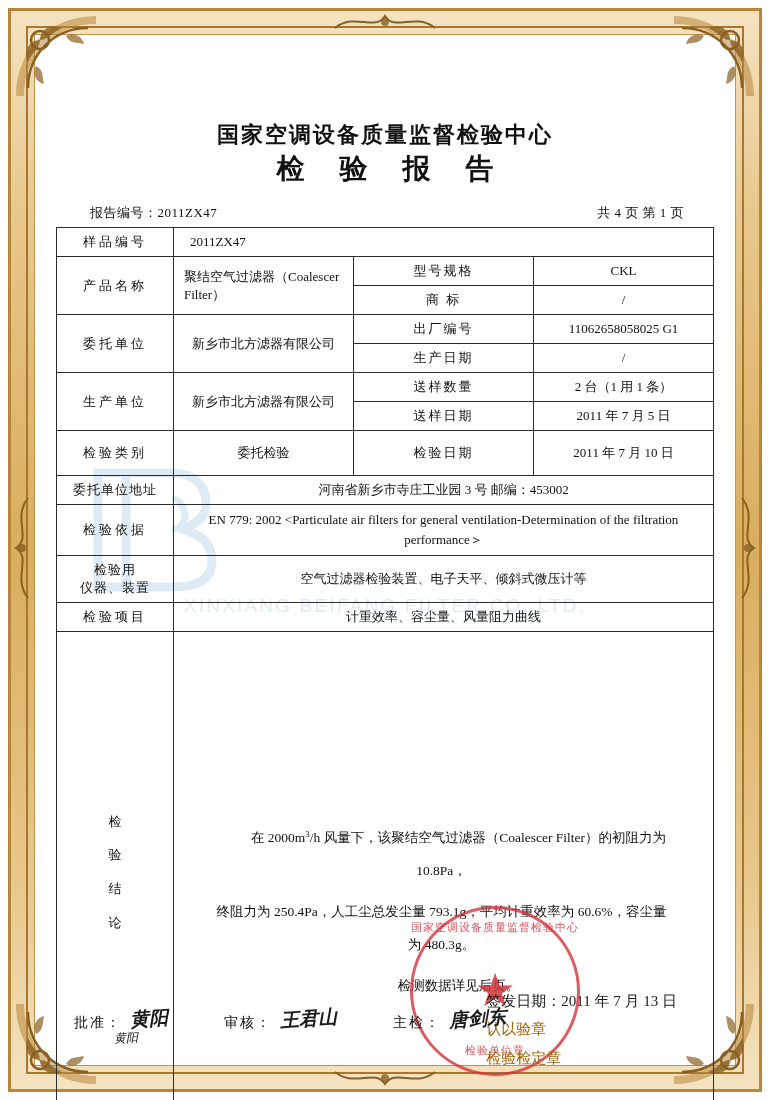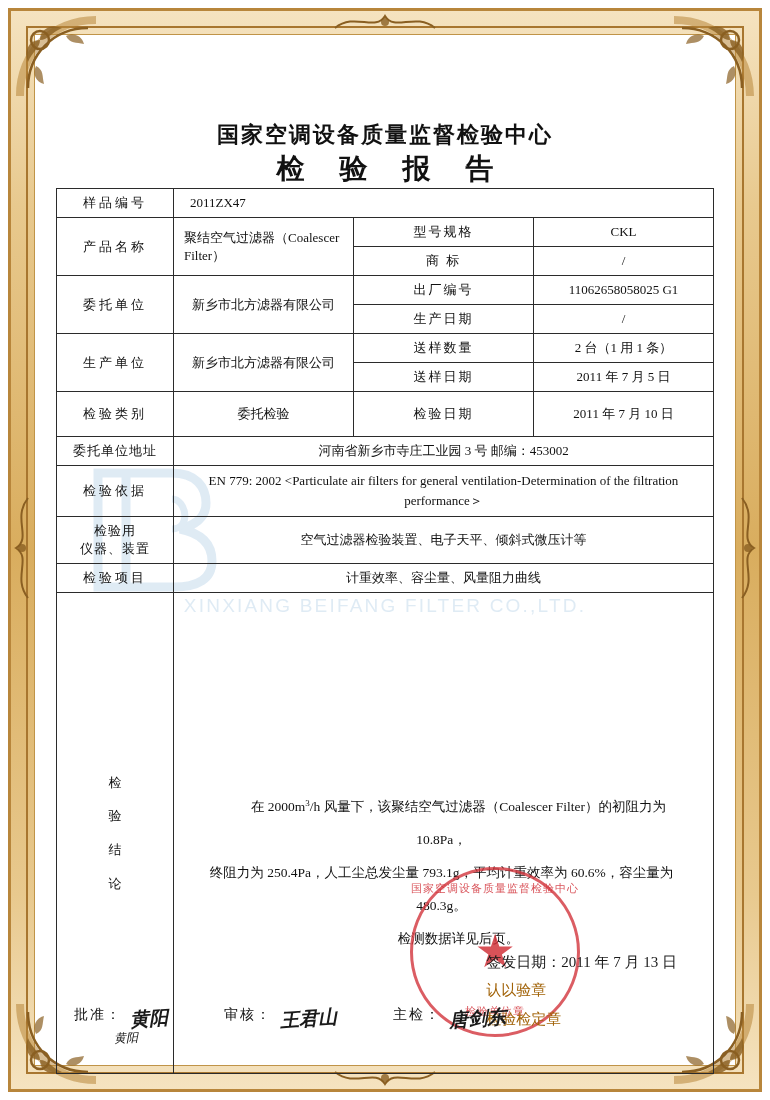--- a/index.html
+++ b/index.html
@@ -191,21 +191,21 @@
     padding: 0;
     height: 470px;
     position: relative;
   }
   .concl-text {
     padding: 78px 30px 0 26px;
     font-size: 13.5px;
     line-height: 2.45;
     text-indent: 0;
   }
-  .concl-text p { margin: 0; }
+  .concl-text p { margin: 8px; }
   .concl-text .indent { text-indent: 34px; }
   sup.m3 { font-size: 9px; vertical-align: super; }
 
   
   .stamp {
     position: absolute;
     left: 236px;
     bottom: 36px;
     width: 170px;
     height: 170px;
@@ -258,21 +258,21 @@
     position: absolute;
     left: 40px;
     right: 34px;
     bottom: 34px;
     display: flex;
     align-items: flex-end;
     font-size: 14px;
   }
   .sign-item {
     display: flex;
-    align-items: flex-start;
+    align-items: flex-end;
     margin-right: 56px;
     position: relative;
   }
   .sign-label { letter-spacing: 2px; }
   .sign-name {
     font-family: "Liberation Serif", serif;
     font-size: 19px;
     font-style: italic;
     font-weight: bold;
     margin-left: 8px;
@@ -376,20 +376,26 @@
       </svg>
     </div>
     <div class="wm-en">XINXIANG BEIFANG FILTER CO.,LTD.</div>
   </div>
 
   <div class="content">
 
     <div class="org-title">国家空调设备质量监督检验中心</div>
     <div class="doc-title">检 验 报 告</div>
 
+    <div class="meta-row">
+      <div class="meta-left">
+        <span>报告编号：</span><span>2011ZX47</span>
+      </div>
+      <div class="meta-right">共 4 页 第 1 页</div>
+    </div>
 
     <table class="report">
       <tbody>
           <tr>
         <td class="lbl">样品编号</td>
         <td colspan="3" style="text-align:left; padding-left:16px;">2011ZX47</td>
       </tr>
       <tr>
         <td class="lbl h46" rowspan="2">产品名称</td>
         <td class="val-wide" rowspan="2" style="text-align:left; padding-left:10px;">聚结空气过滤器（Coalescer Filter）</td>

